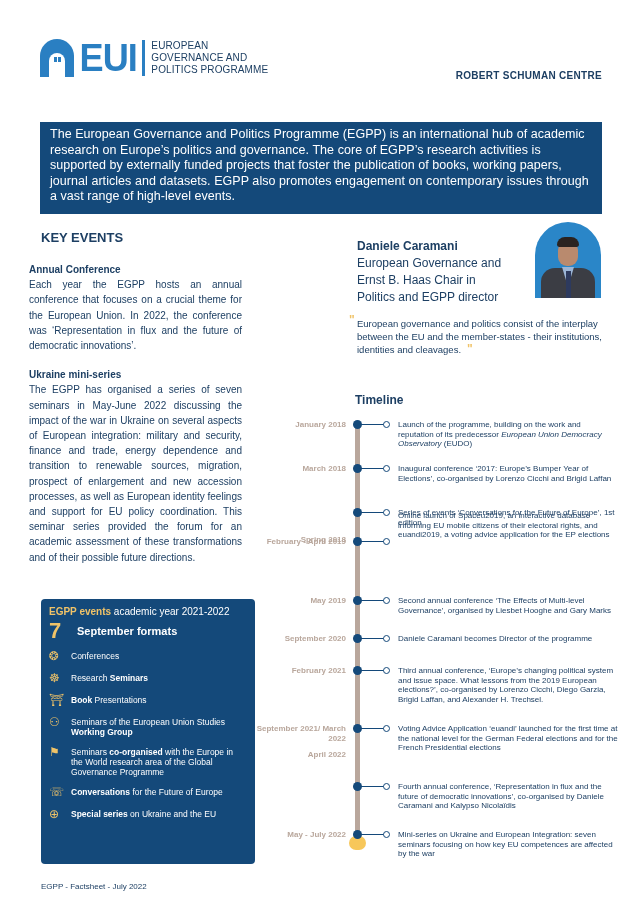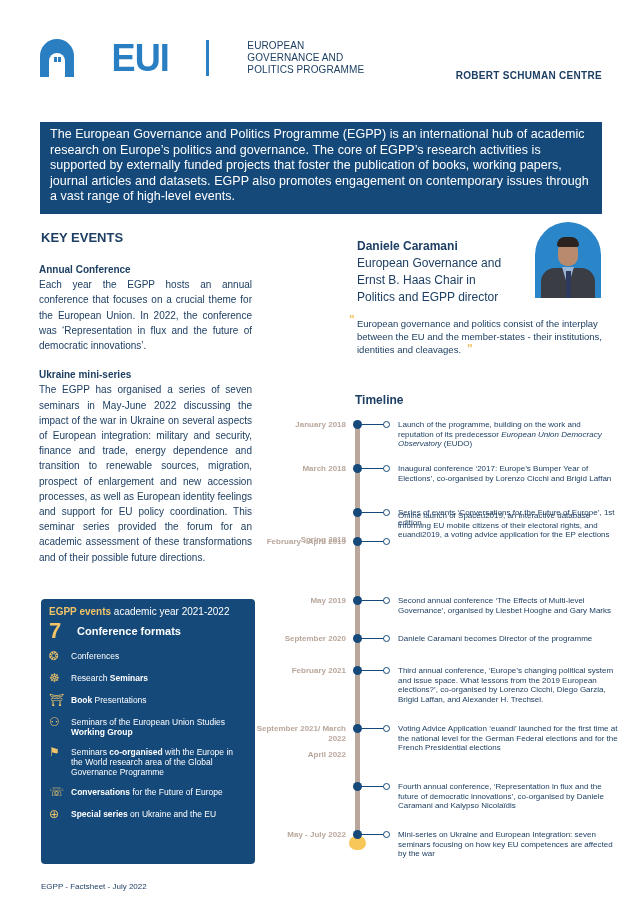--- a/index.html
+++ b/index.html
@@ -1,35 +1,35 @@
 <!DOCTYPE html>
 <html><head>
 <meta charset="utf-8">
 <style>
   * { box-sizing: border-box; margin: 0; padding: 0; }
   html, body { width: 638px; height: 904px; background: #ffffff; overflow: hidden; }
   body { position: relative; font-family: "Liberation Sans", "DejaVu Sans", sans-serif; color: #1d3f63; }
 
   
-  .logo { position: absolute; left: 40px; top: 38px; height: 40px; display: flex; align-items: center; gap: 32px; }
+  .logo { position: absolute; left: 40px; top: 38px; height: 40px; display: flex; align-items: center; }
   .logo-arch { width: 34px; height: 38px; background: #2a7fc2; border-radius: 17px 17px 0 0; position: relative; }
   .logo-arch::after { content: ""; position: absolute; left: 9px; top: 14px; width: 16px; height: 24px; background: #fff; border-radius: 8px 8px 0 0; }
   .logo-arch .win { position: absolute; top: 18px; width: 3px; height: 5px; background: #2a7fc2; z-index: 2; }
   .logo-arch .w1 { left: 14px; } .logo-arch .w2 { left: 18px; }
   .logo-eui { font-family: "Liberation Sans", sans-serif; font-weight: bold; font-size: 38px; color: #2a7fc2; letter-spacing: -1px; margin-left: 4px; line-height: 38px; transform: scaleX(0.95); }
   .logo-bar { width: 3px; height: 36px; background: #2a7fc2; margin: 0 6px 0 4px; }
   .logo-text { font-size: 10px; line-height: 12px; color: #1d3f63; text-transform: uppercase; letter-spacing: 0.1px; }
   .rsc { position: absolute; right: 36px; top: 70px; font-size: 10px; letter-spacing: 0.3px; color: #1d3f63; font-weight: bold; }
 
   
   .intro { position: absolute; left: 40px; top: 122px; width: 562px; height: 92px; background: #14497a; color: #ffffff; font-size: 12.5px; line-height: 15.5px; padding: 5px 10px 12px 10px; letter-spacing: 0.05px; }
 
   
   .key-events-title { position: absolute; left: 41px; top: 230px; font-size: 13px; font-weight: bold; color: #1d3f63; }
-  .left-col { position: absolute; left: 39px; top: 262px; width: 213px; font-size: 10px; line-height: 15.2px; color: #1d3f63; text-align: justify; }
+  .left-col { position: absolute; left: 29px; top: 262px; width: 213px; font-size: 10px; line-height: 15.2px; color: #1d3f63; text-align: justify; }
   .left-col h3 { font-size: 10px; font-weight: bold; }
   .left-col p { margin-bottom: 14px; }
 
   
   .events-box { position: absolute; left: 41px; top: 599px; width: 214px; height: 265px; background: #14497a; border-radius: 4px; color: #ffffff; padding: 7px 8px; }
   .ev-head { font-size: 10px; }
   .ev-head .gold { color: #f0c368; font-weight: bold; }
   .ev-count { display: flex; align-items: center; margin-top: 4px; height: 20px; }
   .ev-count .num { font-size: 22px; font-weight: bold; color: #f0c368; width: 26px; }
   .ev-count .lbl { font-size: 11px; font-weight: bold; margin-left: 2px; }
@@ -90,21 +90,21 @@
   <h3>Ukraine mini-series</h3>
   <p>The EGPP has organised a series of seven seminars in May-June 2022 discussing the impact of the war in Ukraine on several aspects of European integration: military and security, finance and trade, energy dependence and transition to renewable sources, migration, prospect of enlargement and new accession processes, as well as European identity feelings and support for EU policy coordination. This seminar series provided the forum for an academic assessment of these transformations and of their possible future directions.</p>
 </div>
 
 <div class="events-box">
   <div class="ev-head">
     <span class="gold">EGPP events</span><span> academic year 2021-2022</span>
   </div>
   <div class="ev-count">
     <span class="num">7</span>
-    <span class="lbl">Conference formats</span>
+    <span class="lbl">September formats</span>
   </div>
   <div id="ev-list">
       <div class="ev-item">
         <span class="ic">❂</span>
         <span class="tx"><span>Conferences</span></span>
       </div>
       <div class="ev-item">
         <span class="ic">☸</span>
         <span class="tx"><span>Research </span><b>Seminars</b></span>
       </div>

